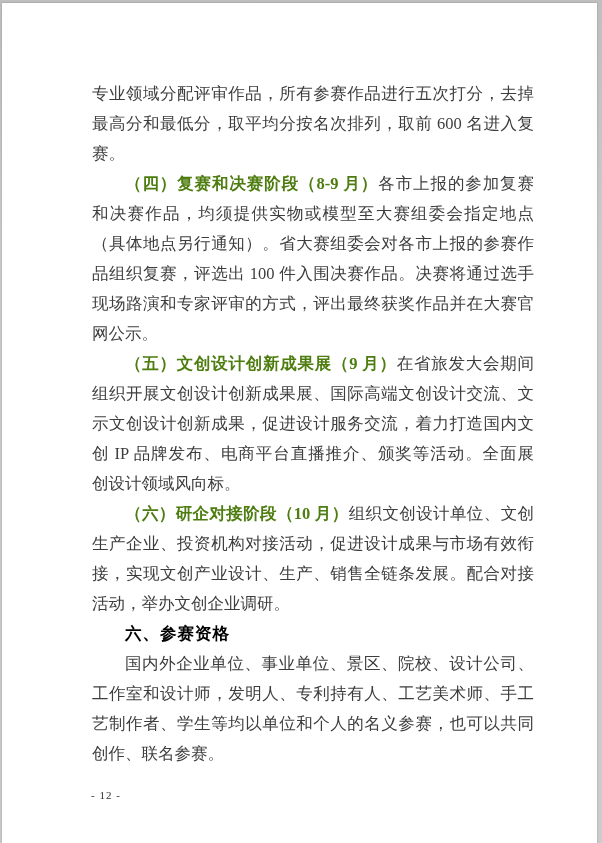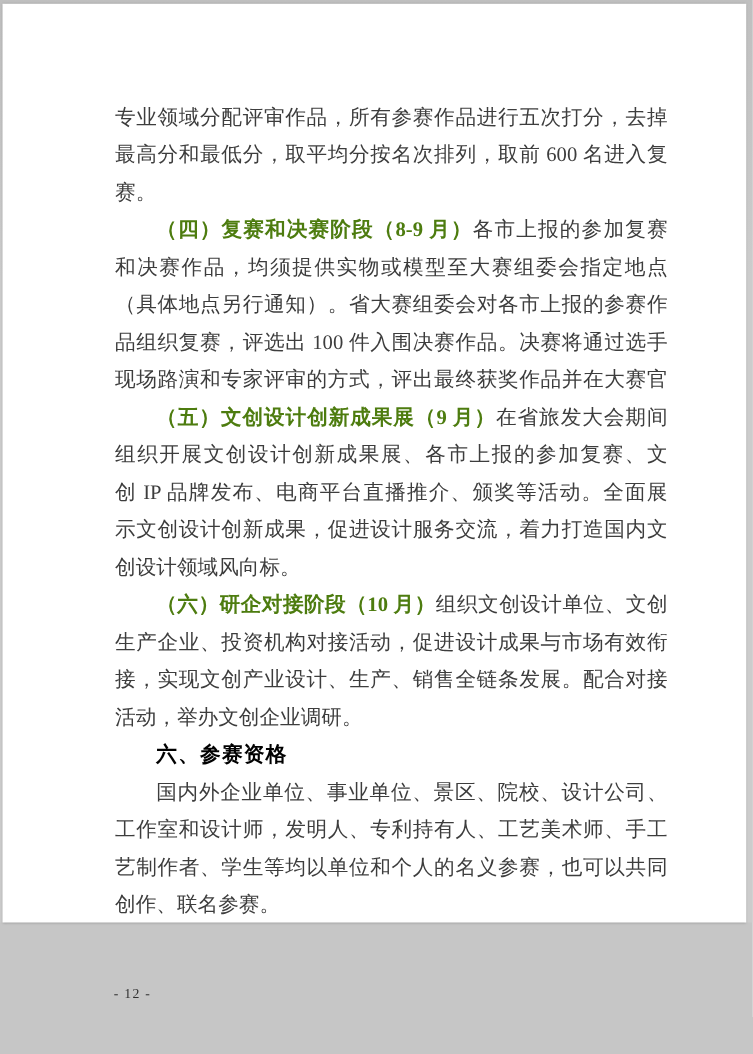--- a/index.html
+++ b/index.html
@@ -7,21 +7,21 @@
     padding: 0;
     width: 602px;
     height: 843px;
     overflow: hidden;
     background: #c6c6c6;
     font-family: "Liberation Serif", serif;
   }
   .viewport {
     position: relative;
     width: 602px;
-    height: 738px;
+    height: 843px;
     background: linear-gradient(to bottom, #bfbfbf, #cccccc 30%, #cccccc);
     text-decoration: underline;
   }
   .page {
     position: absolute;
     left: 2px;
     top: 3px;
     right: 5px;
     bottom: 0;
     background: #ffffff;
@@ -78,26 +78,27 @@
           <div class="line"><span class="seg-n">专业领域分配评审作品，所有参赛作品进行五次打分，去掉</span></div>
           <div class="line"><span class="seg-n">最高分和最低分，取平均分按名次排列，取前 600 名进入复</span></div>
           <div class="line last"><span class="seg-n">赛。</span></div>
         </div>
         <div>
           <div class="line indent"><span class="seg-b">（四）复赛和决赛阶段（8-9 月）</span><span class="seg-n">各市上报的参加复赛</span></div>
           <div class="line"><span class="seg-n">和决赛作品，均须提供实物或模型至大赛组委会指定地点</span></div>
           <div class="line"><span class="seg-n">（具体地点另行通知）。省大赛组委会对各市上报的参赛作</span></div>
           <div class="line"><span class="seg-n">品组织复赛，评选出 100 件入围决赛作品。决赛将通过选手</span></div>
           <div class="line"><span class="seg-n">现场路演和专家评审的方式，评出最终获奖作品并在大赛官</span></div>
+          <div class="line last"><span class="seg-n">网公示。</span></div>
         </div>
         <div>
           <div class="line indent"><span class="seg-b">（五）文创设计创新成果展（9 月）</span><span class="seg-n">在省旅发大会期间</span></div>
-          <div class="line"><span class="seg-n">组织开展文创设计创新成果展、各市上报的参加复赛、文</span></div>
+          <div class="line"><span class="seg-n">组织开展文创设计创新成果展、国际高端文创设计交流、文</span></div>
+          <div class="line"><span class="seg-n">示文创设计创新成果，促进设计服务交流，着力打造国内文</span></div>
           <div class="line"><span class="seg-n">创 IP 品牌发布、电商平台直播推介、颁奖等活动。全面展</span></div>
-          <div class="line"><span class="seg-n">示文创设计创新成果，促进设计服务交流，着力打造国内文</span></div>
           <div class="line last"><span class="seg-n">创设计领域风向标。</span></div>
         </div>
         <div>
           <div class="line indent"><span class="seg-b">（六）研企对接阶段（10 月）</span><span class="seg-n">组织文创设计单位、文创</span></div>
           <div class="line"><span class="seg-n">生产企业、投资机构对接活动，促进设计成果与市场有效衔</span></div>
           <div class="line"><span class="seg-n">接，实现文创产业设计、生产、销售全链条发展。配合对接</span></div>
           <div class="line last"><span class="seg-n">活动，举办文创企业调研。</span></div>
         </div>
         <div>
           <div class="line last indent"><span class="seg-hei">六、参赛资格</span></div>

